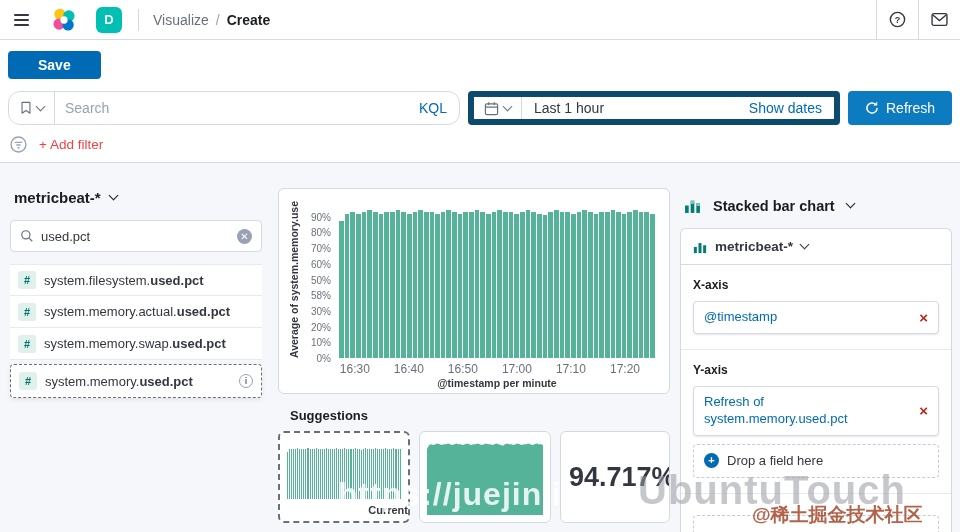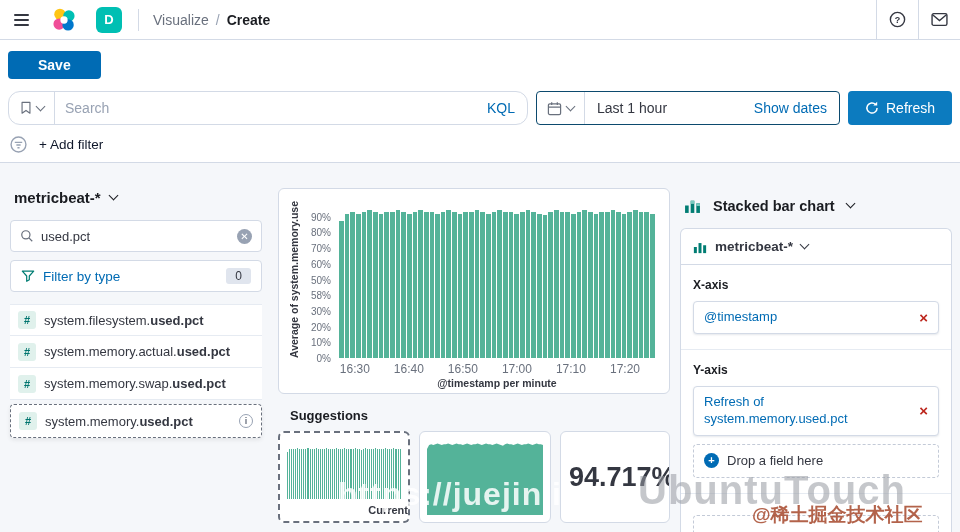--- a/index.html
+++ b/index.html
@@ -33,29 +33,29 @@
   
   .save-row{padding:11px 8px 6px;background:#fff;flex-shrink:0}
   .save-btn{background:#006BB4;color:#fff;font-size:14px;font-weight:bold;padding:0 30px;height:28px;border-radius:4px}
 
   .query-row{display:flex;gap:8px;padding:6px 8px;background:#fff;align-items:center;flex-shrink:0}
   .query-box{flex:1;display:flex;align-items:center;height:34px;background:#fff;border:1px solid #D3DAE6;border-radius:12px}
   .sq-btn{width:46px;height:100%;display:flex;align-items:center;justify-content:center;gap:4px;
     border-right:1px solid #D3DAE6;color:#69707D}
   .search-input{flex:1;padding:0 10px;font-size:14px}
   .kql{font-size:14px;color:#006BB4;padding-right:12px;cursor:pointer}
-  .date-box{width:304px;height:34px;display:flex;align-items:center;border:1px solid #0c4a6e;border-radius:4px;background:#fff;flex-shrink:0}
+  .date-box{width:372px;height:34px;display:flex;align-items:center;border:6px solid #0c4a6e;border-radius:4px;background:#fff;flex-shrink:0}
   .date-btn{width:48px;height:100%;border-right:1px solid #D3DAE6;display:flex;align-items:center;justify-content:center;gap:5px;color:#69707D}
   .time-text{flex:1;padding-left:12px;color:#343741;cursor:pointer}
   .show-dates{padding-right:12px;color:#006BB4;cursor:pointer}
   .refresh-btn{width:104px;height:34px;background:#0c7bbf;color:#fff;border-radius:4px;font-size:14px;
     display:flex;align-items:center;justify-content:center;gap:7px}
 
   .filter-row{display:flex;align-items:center;gap:12px;padding:5px 10px 9px;background:#fff;flex-shrink:0}
-  .add-filter{color:#0f172a;font-size:13.5px;cursor:pointer}
+  .add-filter{color:#ef4444;font-size:13.5px;cursor:pointer}
 
   
   .main{flex:1;display:flex;background:#F5F7FA;border-top:1px solid #D3DAE6;overflow:hidden}
 
   
   .data-panel{width:270px;padding:26px 8px 0 10px;flex-shrink:0}
   .ip-row{display:flex;align-items:center;gap:9px;font-size:15px;font-weight:bold;color:#1A1C21;padding:0 4px;cursor:pointer}
   .field-search{margin-top:14px;height:32px;background:#fff;border:1px solid #D3DAE6;border-radius:4px;
     display:flex;align-items:center;padding:0 9px;gap:7px}
   .field-search input{flex:1;font-size:13px}
@@ -229,27 +229,20 @@
       <span class="chev"></span>
     </div>
     <div class="field-search">
       <svg width="14" height="14" viewBox="0 0 16 16">
         <circle cx="6.7" cy="6.7" r="4.7" fill="none" stroke="#69707D" stroke-width="1.4"></circle>
         <path d="M10.2 10.2L14 14" stroke="#69707D" stroke-width="1.4"></path>
       </svg>
       <input value="used.pct" style="">
       <span class="clear-btn">✕</span>
     </div>
-    <div class="filter-type">
-      <svg width="14" height="14" viewBox="0 0 16 16">
-        <path d="M1.5 2.5h13L9.5 8v4.2l-3 1.8V8z" fill="none" stroke="#017D73" stroke-width="1.4" stroke-linejoin="round"></path>
-      </svg>
-      <span class="filter-type-label">Filter by type</span>
-      <span class="count-badge">0</span>
-    </div>
     <ul class="fields">
       <li class="field-row first">
         <span class="token-num">#</span>
         <span><span>system.filesystem.</span><span class="match">used.pct</span></span>
       </li>
       <li class="field-row">
         <span class="token-num">#</span>
         <span><span>system.memory.actual.</span><span class="match">used.pct</span></span>
       </li>
       <li class="field-row">

